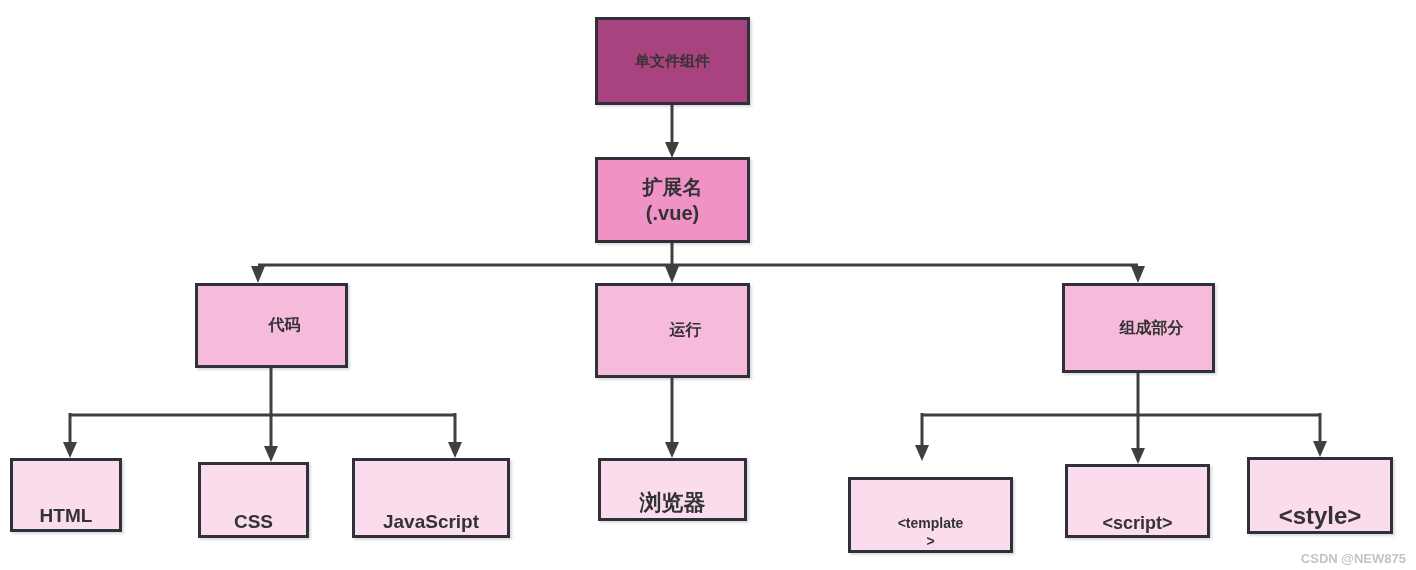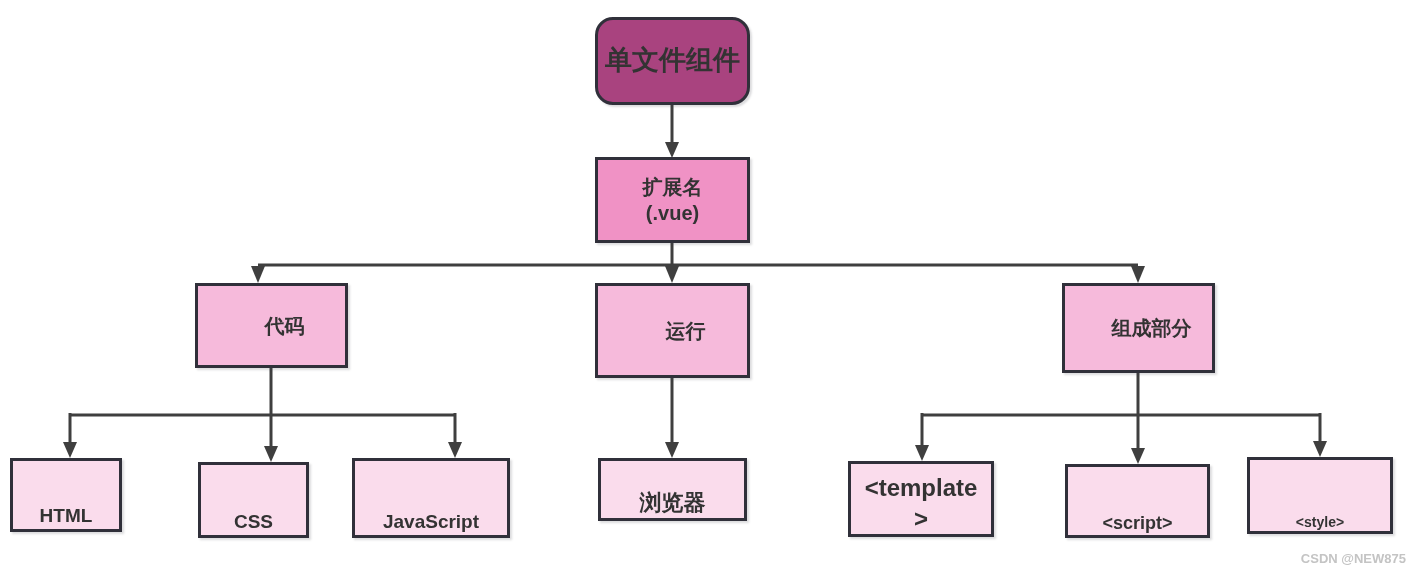--- a/index.html
+++ b/index.html
@@ -13,23 +13,23 @@
   .ln{stroke:var(--line);stroke-width:3;fill:none;}
   .arw{fill:var(--line);stroke:none;}
   .node{
     position:absolute;box-sizing:border-box;
     border:3px solid var(--border);
     display:flex;flex-direction:column;align-items:center;justify-content:center;
     text-align:center;font-weight:bold;color:var(--text);
     box-shadow:2px 2px 2px rgba(60,60,70,0.18);
     line-height:1.3;
   }
-  .lvl1{background:var(--lvl1);font-size:27px;border-radius:18px;}
+  .lvl1{background:var(--lvl1);font-size:15px;}
   .lvl2{background:var(--lvl2);font-size:20px;}
-  .lvl3{background:var(--lvl3);font-size:20px;padding-left:26px;}
+  .lvl3{background:var(--lvl3);font-size:16px;padding-left:26px;}
   .lvl4{background:var(--lvl4);font-size:19px;justify-content:flex-end;}
   .node span{display:block;}
   .watermark{
     position:absolute;right:10px;bottom:4px;
     font-size:13px;color:var(--wm);font-weight:bold;
   }
 </style>
 </head>
 <body>
 
@@ -98,27 +98,27 @@
   </div>
 
   <div class="node lvl4" style="left:352px;top:458px;width:158px;height:80px">
     <span>JavaScript</span>
   </div>
 
   <div class="node lvl4" style="left:598px;top:458px;width:149px;height:63px;font-size:22px">
     <span>浏览器</span>
   </div>
 
-  <div class="node lvl4" style="left:848px;top:461px;width:146px;height:76px;font-size:24px">
+  <div class="node lvl4" style="left:848px;top:477px;width:165px;height:76px;font-size:14px">
     <span>&lt;template</span>
     <span>&gt;</span>
   </div>
 
   <div class="node lvl4" style="left:1065px;top:464px;width:145px;height:74px;font-size:18px">
     <span>&lt;script&gt;</span>
   </div>
 
-  <div class="node lvl4" style="left:1247px;top:457px;width:146px;height:77px;font-size:14px">
+  <div class="node lvl4" style="left:1247px;top:457px;width:146px;height:77px;font-size:24px">
     <span>&lt;style&gt;</span>
   </div>
 
   <div class="watermark">CSDN @NEW875</div>
 </div>
 
 </body></html>

